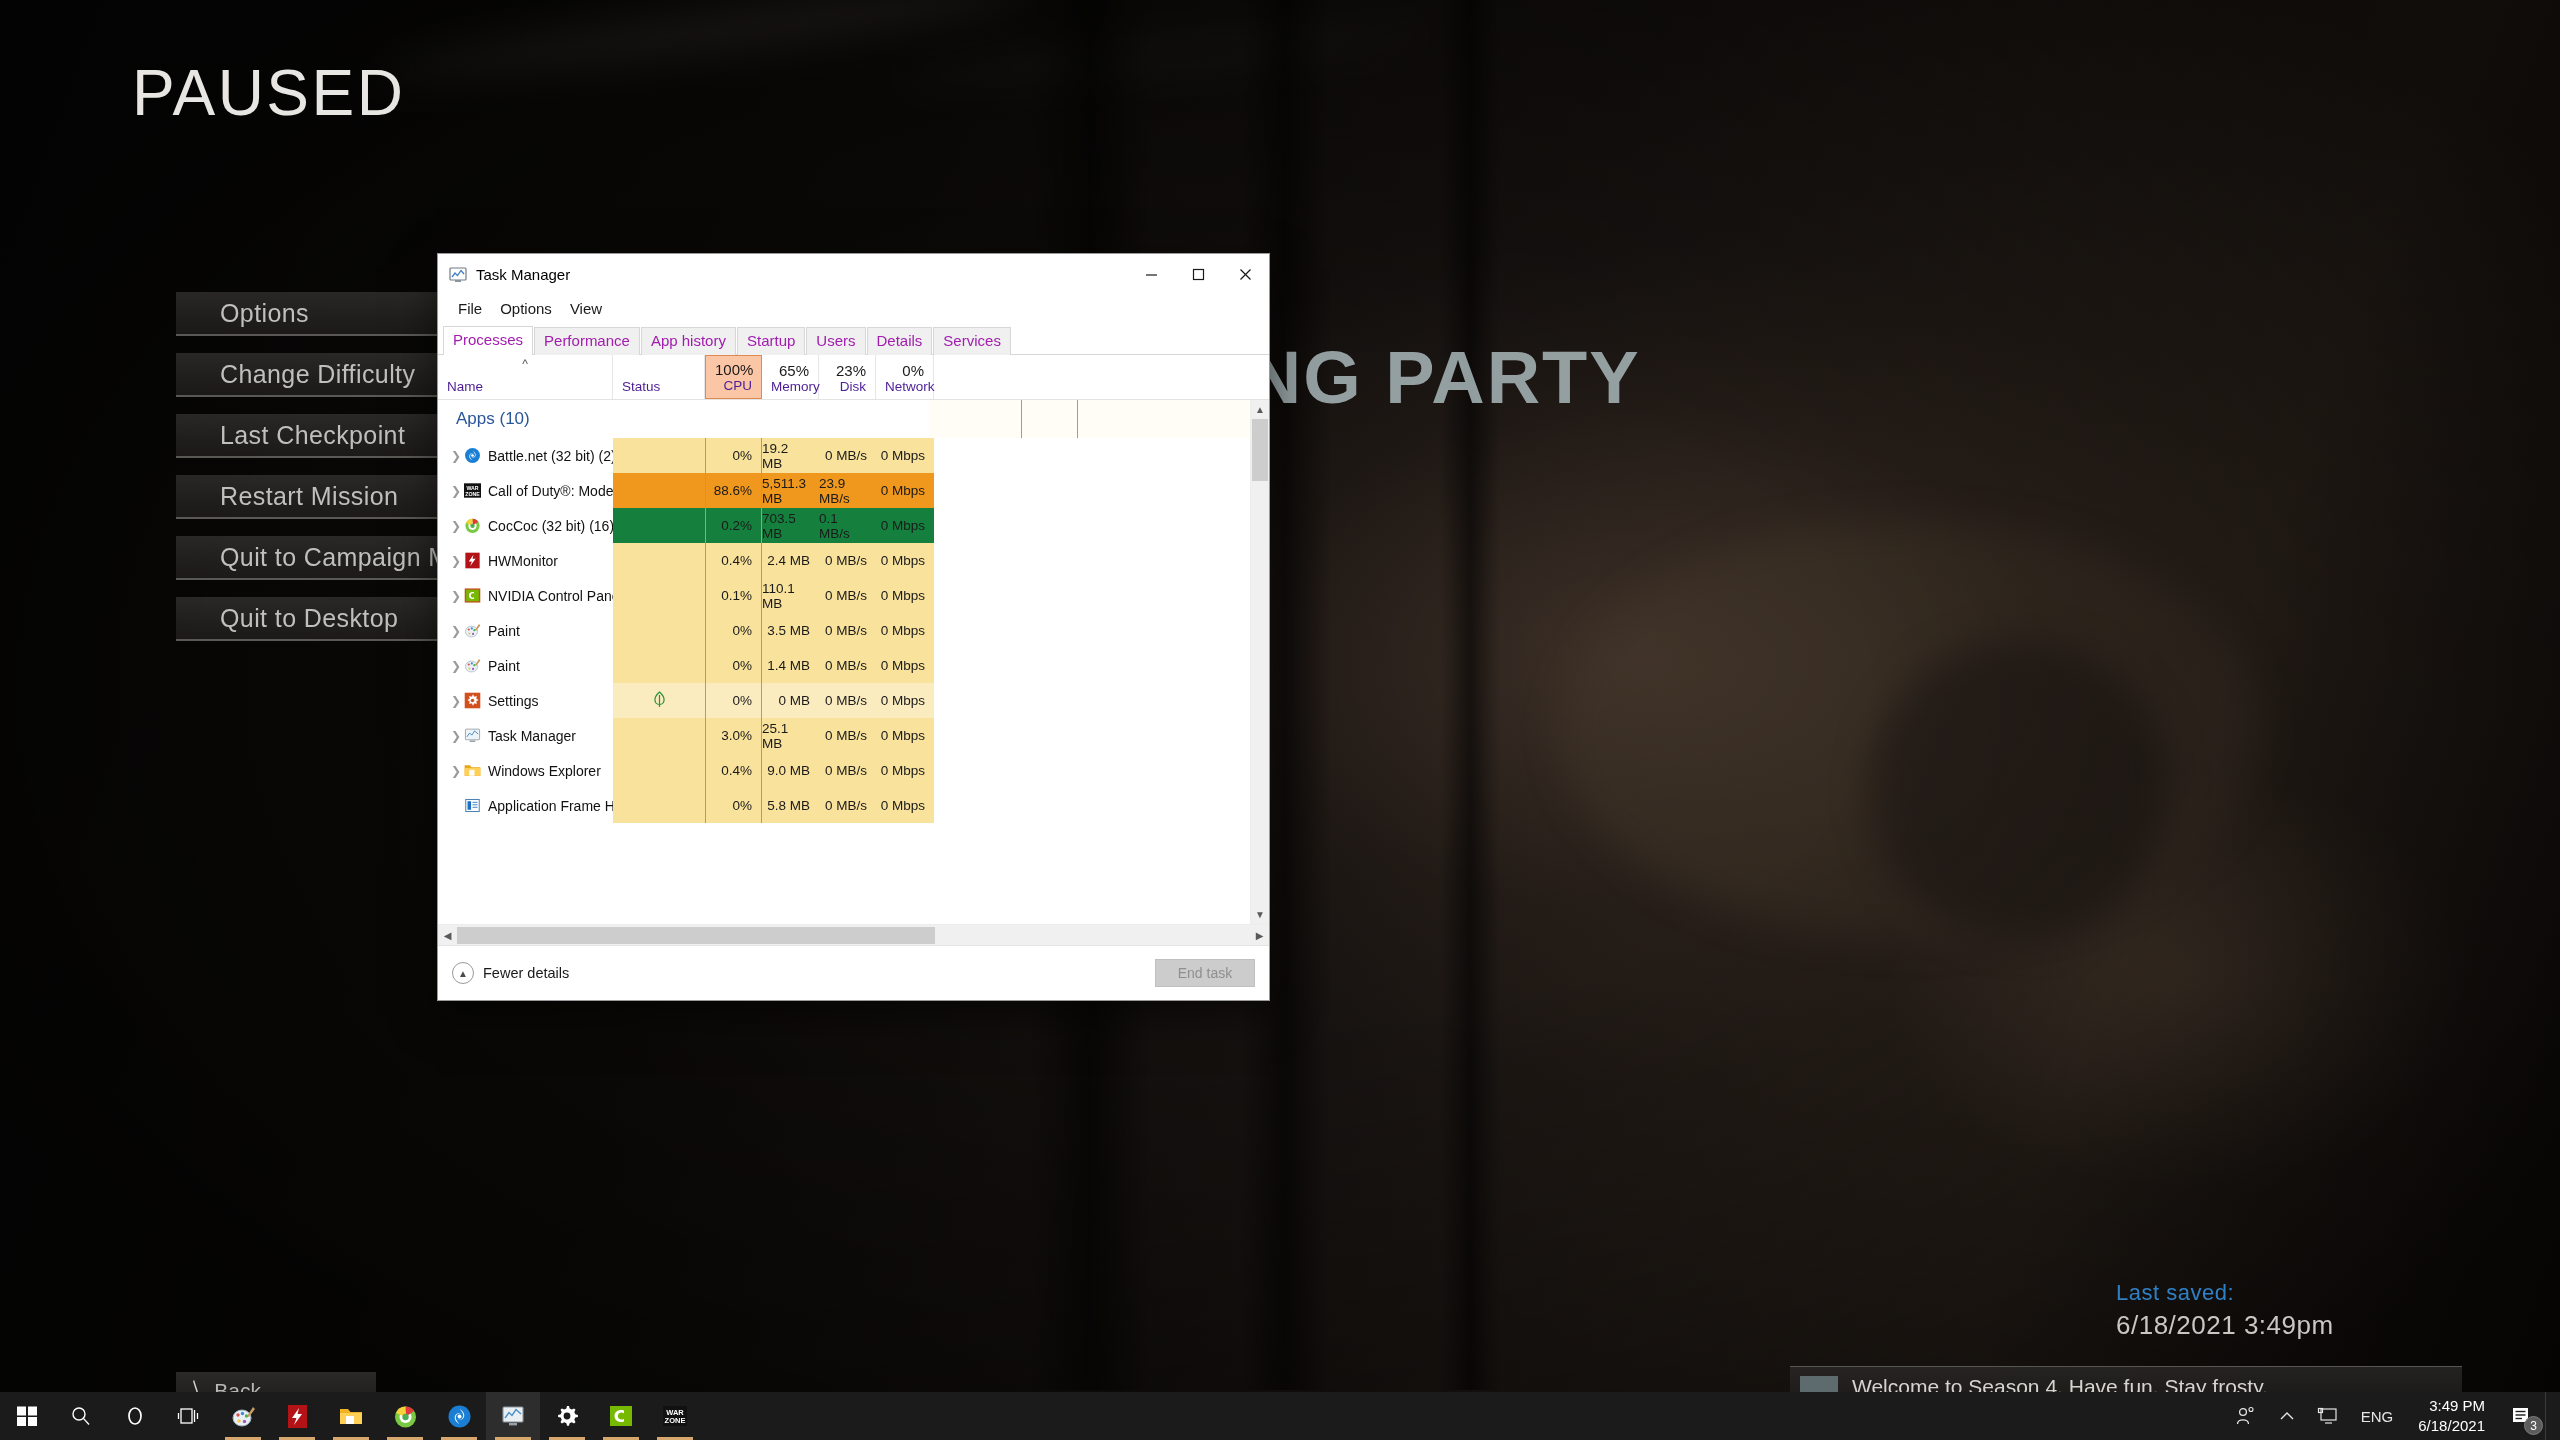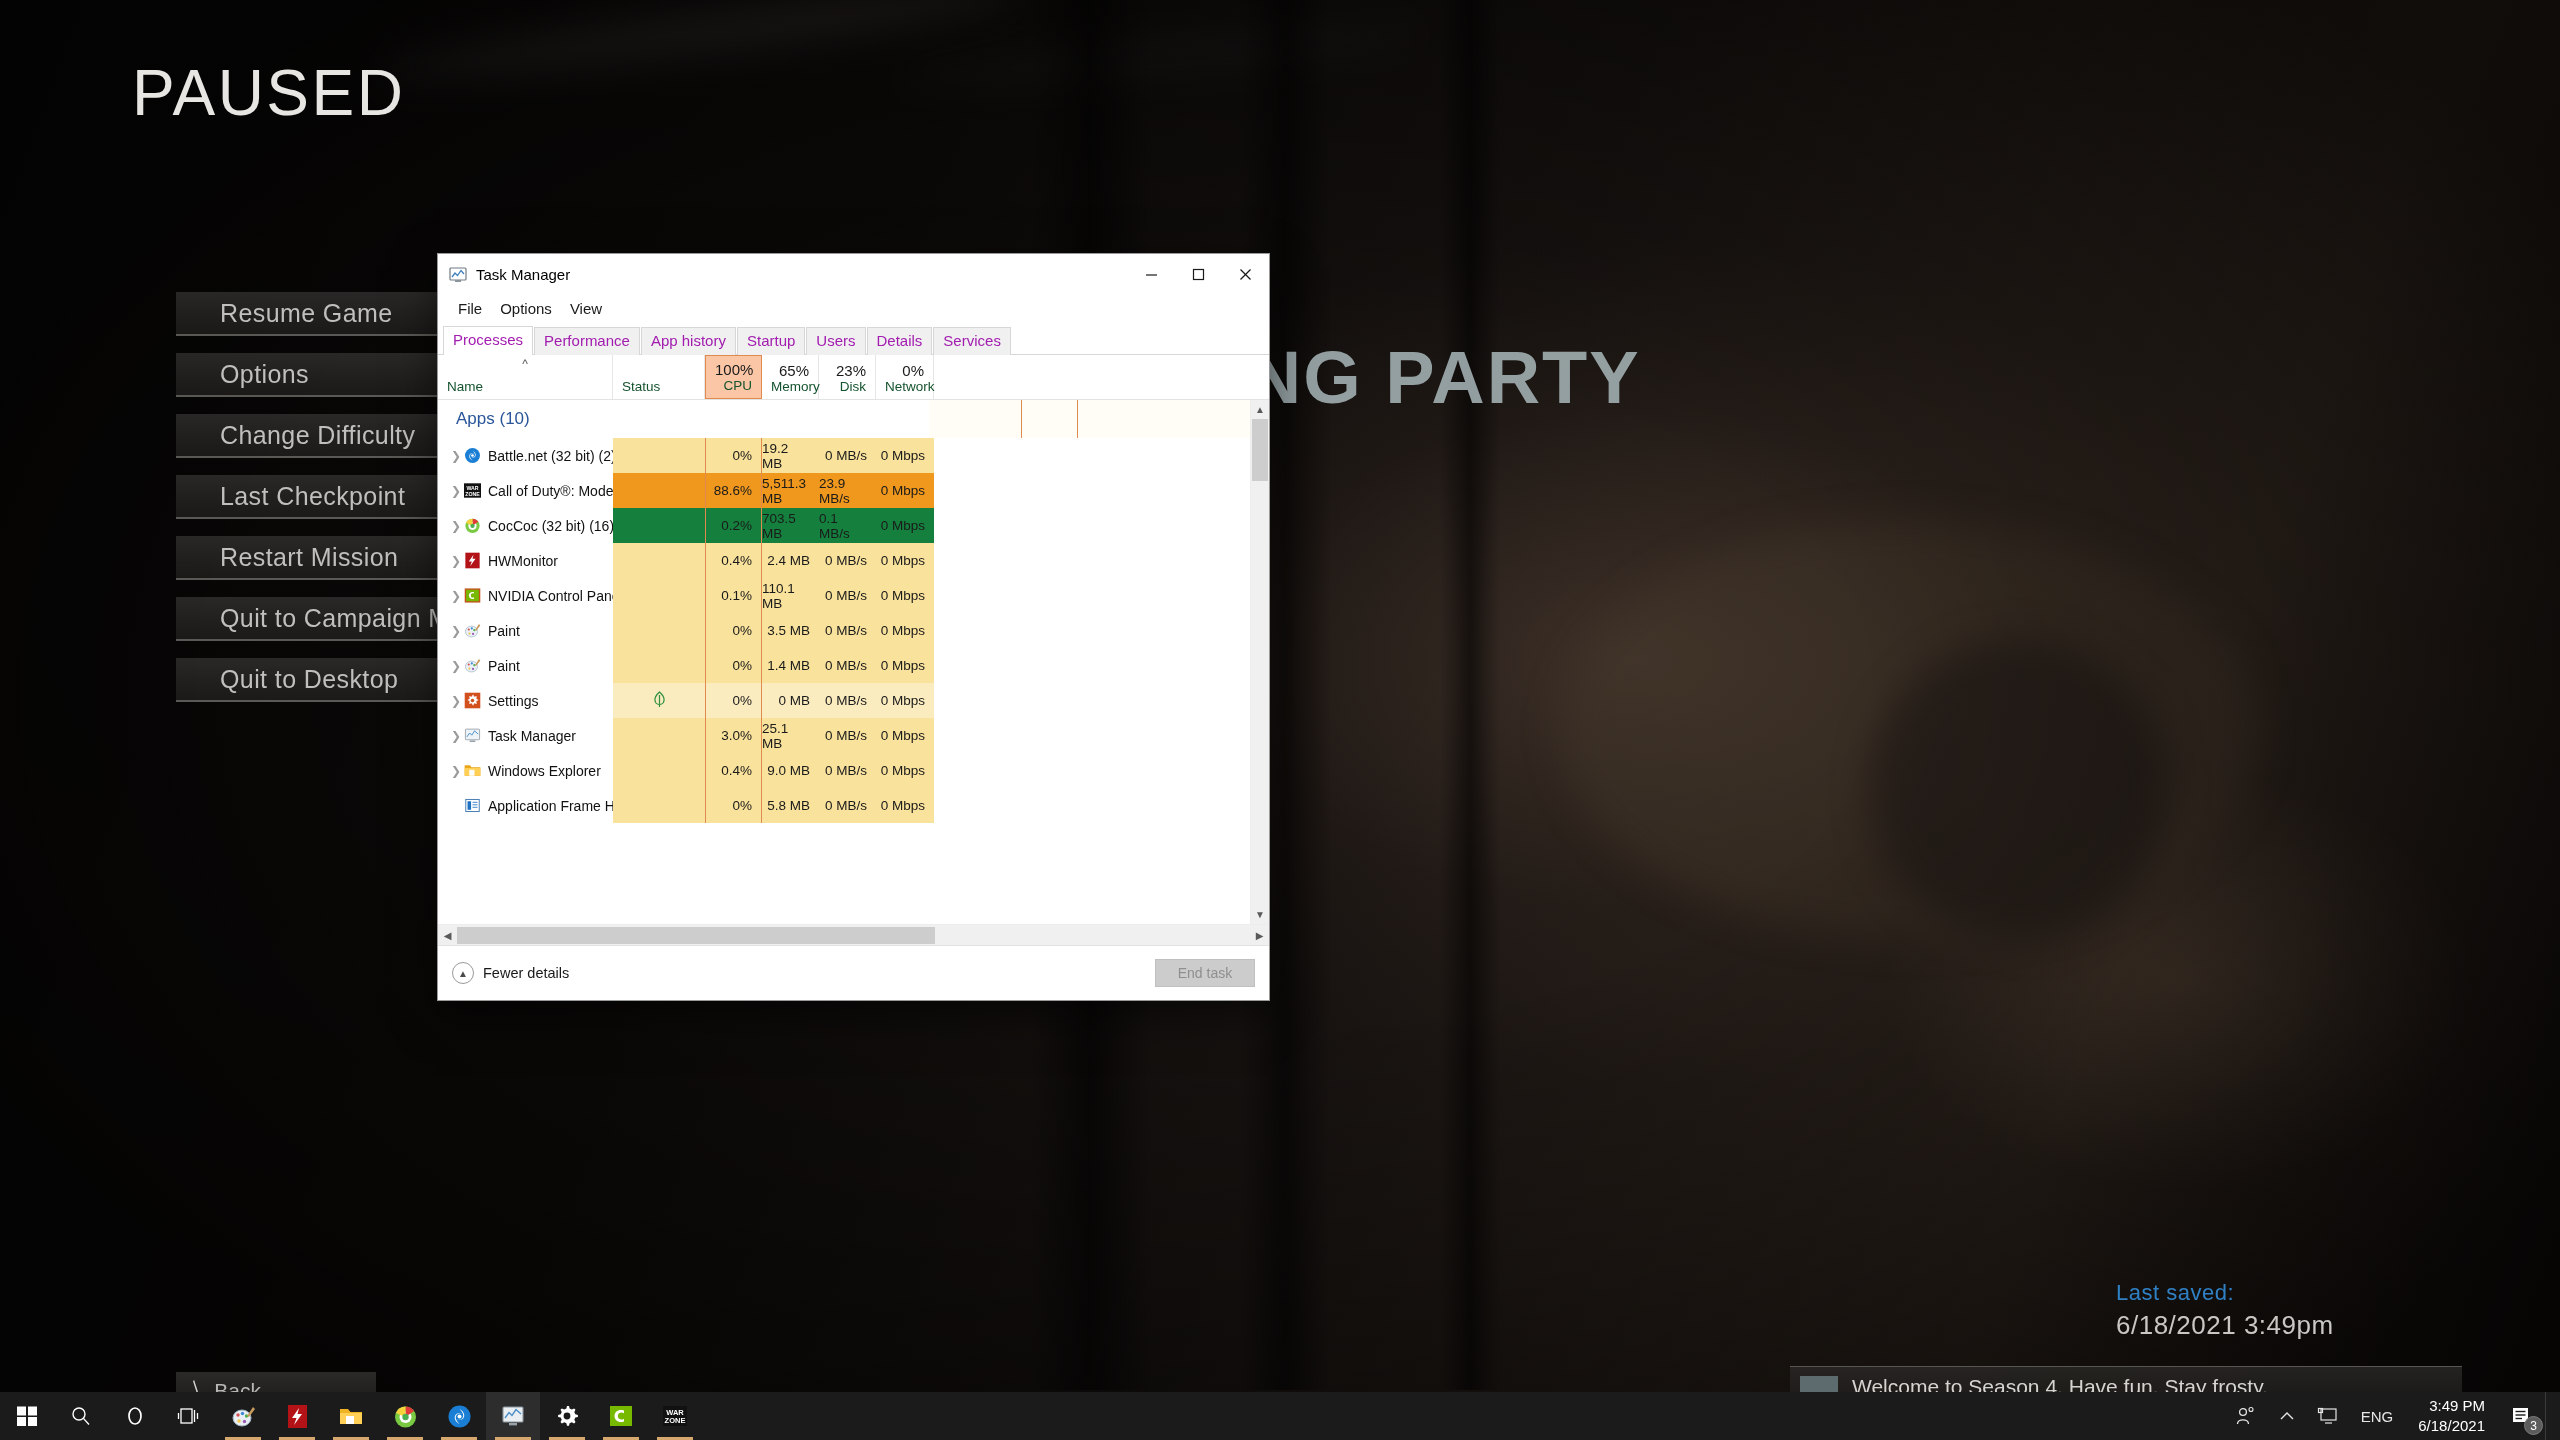--- a/index.html
+++ b/index.html
@@ -158,21 +158,21 @@
     position:relative;
   }
   .tm-col {
     position:relative; padding:3px 9px 5px 9px;
     display:flex; flex-direction:column; justify-content:flex-end;
     font-size:14px; color:#4b4b4b;
     border-right:1px solid #e6e6e6;
     box-sizing:border-box;
   }
   .tm-col .pct { color:#1a1a1a; font-size:15px; text-align:right; }
-  .tm-col .lbl { color:#14532d; font-size:13.5px; }
+  .tm-col .lbl { color:#4c1d95; font-size:13.5px; }
   .tm-col.num .lbl { text-align:right; }
   .tm-col.sorted { background:#fbc6a6; border:1px solid #e08a4f; }
   .tm-col .sort-caret {
     position:absolute; top:3px; left:0; right:0; text-align:center;
     font-size:12px; color:#555; line-height:1;
   }
   .col-name { width:175px; }
   .col-status { width:92px; }
   .col-cpu { width:57px; }
   .col-mem { width:57px; }
@@ -243,21 +243,20 @@
   <div class="streak s3"></div>
   <div class="streak s4"></div>
 </div>
 <div id="bg-vignette"></div>
 
 <div id="mission-title">TING PARTY</div>
 
 <div id="paused-label">PAUSED</div>
 
 <div id="pause-menu">
-  <div class="menu-item">Resume Game</div>
   <div class="menu-item">Options</div>
   <div class="menu-item">Change Difficulty</div>
   <div class="menu-item">Last Checkpoint</div>
   <div class="menu-item">Restart Mission</div>
   <div class="menu-item">Quit to Campaign Menu</div>
   <div class="menu-item">Quit to Desktop</div>
 </div>
 
 <div id="back-button">
   <span class="bicon">╱</span>

